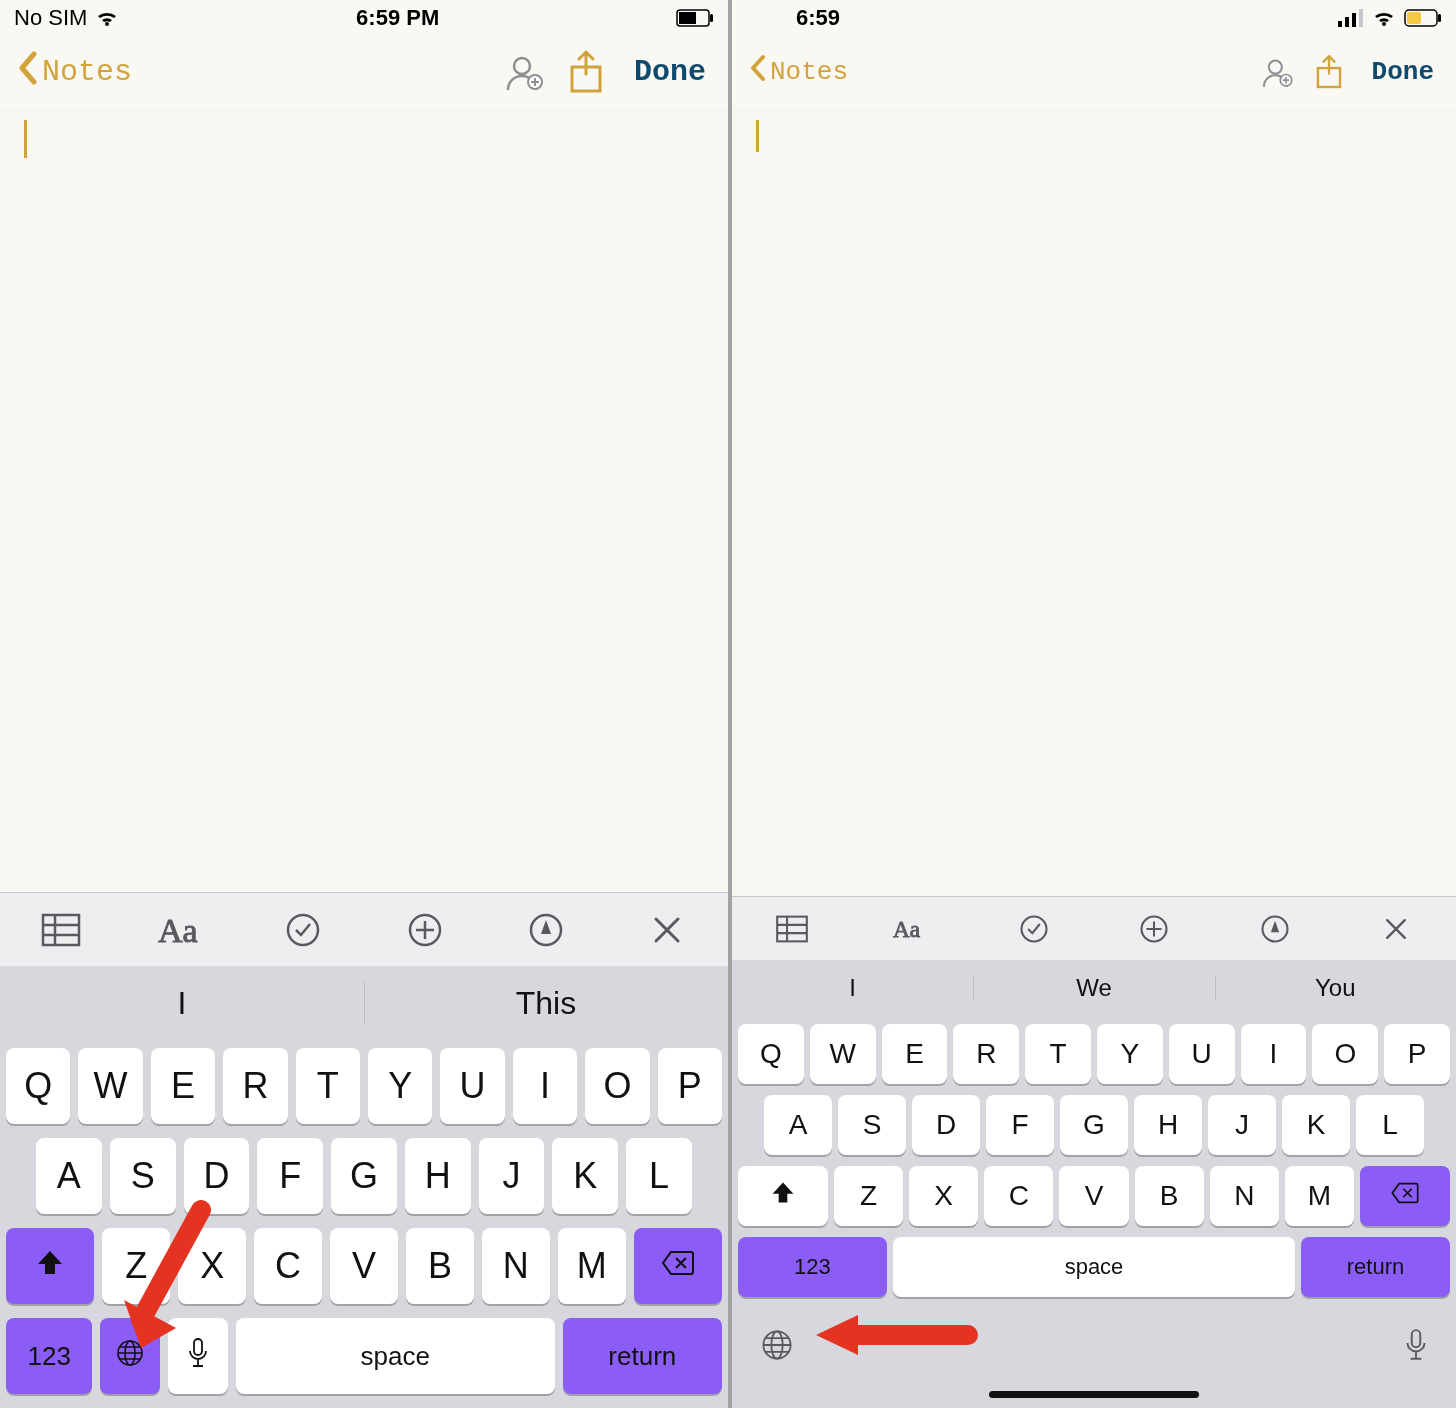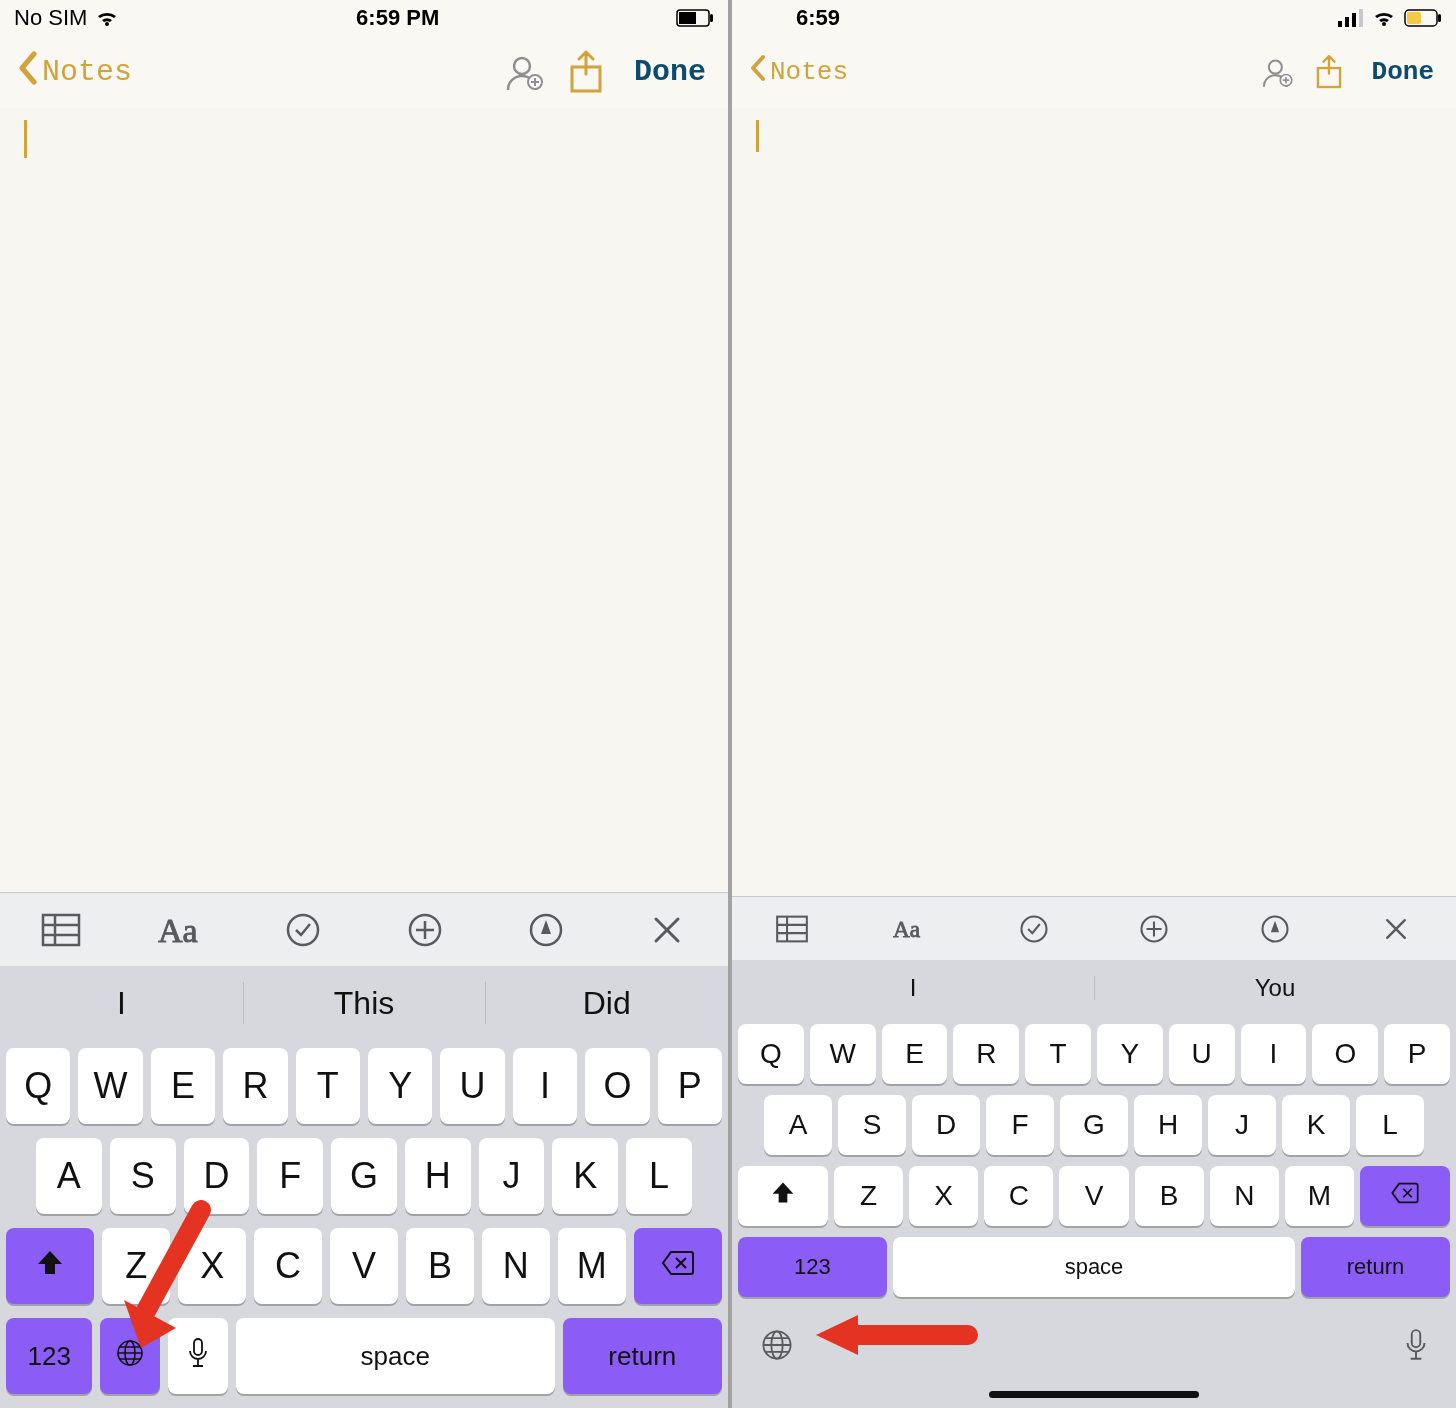--- a/index.html
+++ b/index.html
@@ -258,21 +258,20 @@
     <div class="tb-item">
         <svg width="30" height="30" viewBox="0 0 30 30" stroke="#9a9a9e" stroke-width="3" stroke-linecap="round">
           <path d="M4 4l22 22M26 4L4 26"></path>
         </svg>
       </div>
   </div>
 
   <div class="suggest-row">
     <div class="suggest">I</div>
     <div class="suggest">This</div>
-    <div class="suggest">Did</div>
   </div>
 
   <div class="keyboard">
     <div class="krow">
       <div class="key">Q</div>
       <div class="key">W</div>
       <div class="key">E</div>
       <div class="key">R</div>
       <div class="key">T</div>
       <div class="key">Y</div>
@@ -427,20 +426,21 @@
       </div>
     <div class="tb-item">
         <svg width="24" height="24" viewBox="0 0 30 30" stroke="#9a9a9e" stroke-width="3" stroke-linecap="round">
           <path d="M4 4l22 22M26 4L4 26"></path>
         </svg>
       </div>
   </div>
 
   <div class="suggest-row">
     <div class="suggest">I</div>
+    <div class="suggest">We</div>
     <div class="suggest">You</div>
   </div>
 
   <div class="keyboard">
     <div class="krow">
       <div class="key">Q</div>
       <div class="key">W</div>
       <div class="key">E</div>
       <div class="key">R</div>
       <div class="key">T</div>

